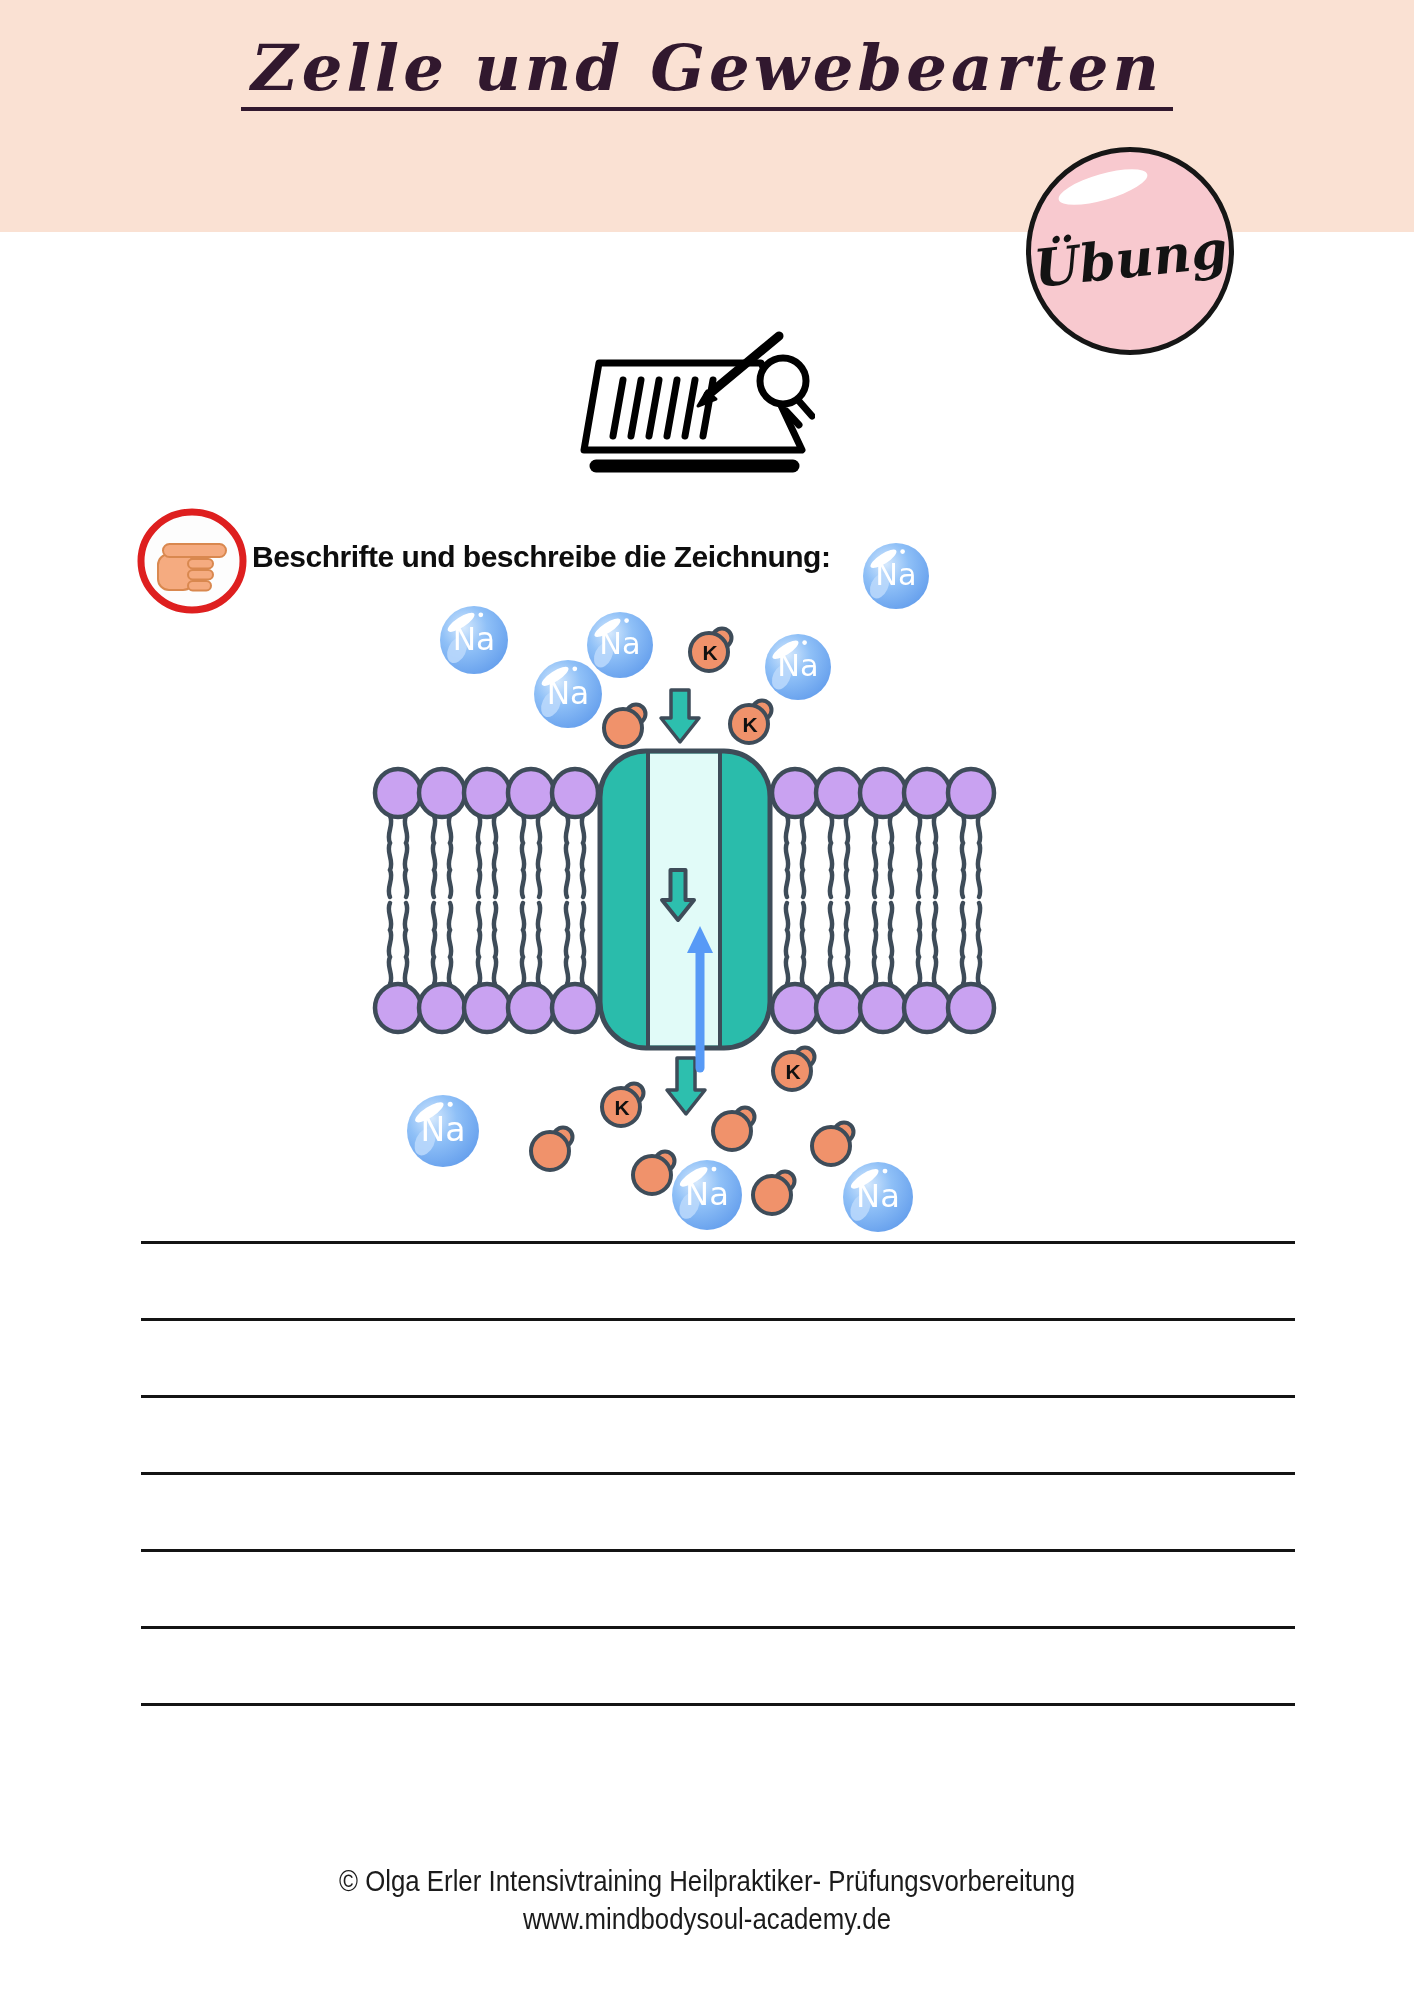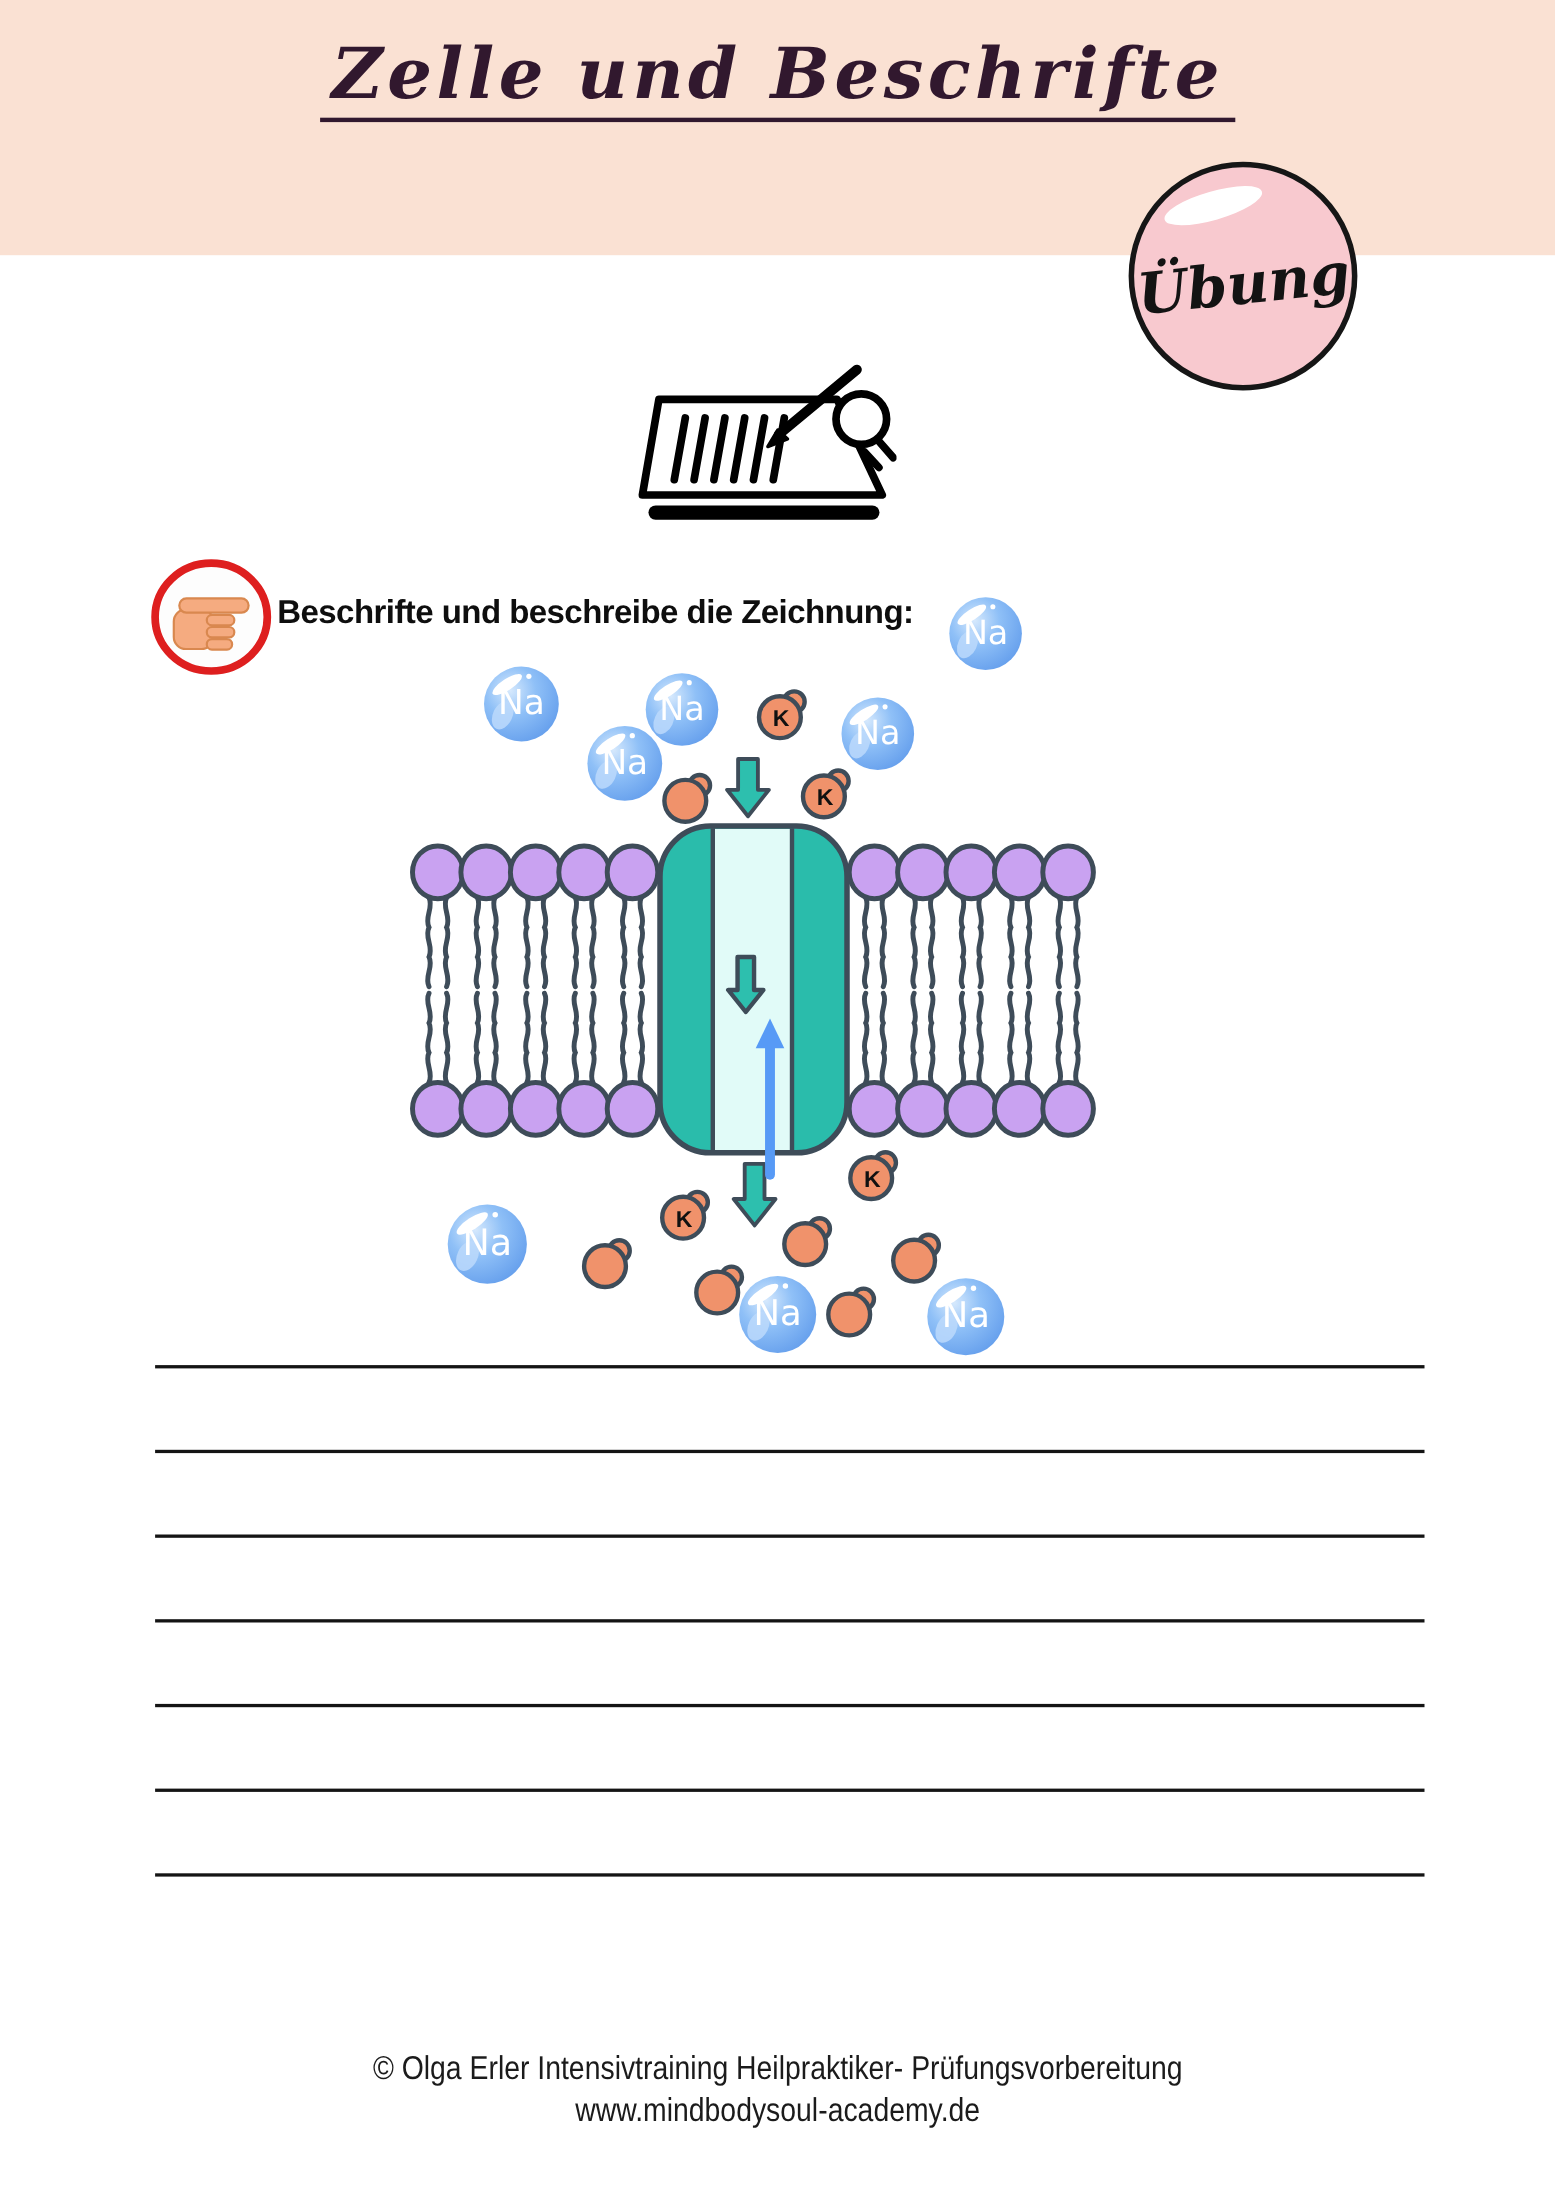--- a/index.html
+++ b/index.html
@@ -23,21 +23,21 @@
   .answer-line{position:absolute;left:141px;width:1154px;height:3px;}
   .footer{position:absolute;left:0;top:1862px;width:1414px;text-align:center;color:#1b1b1b;
          font-size:30px;line-height:38px;transform:scaleX(.86);}
 </style>
 </head>
 <body>
 
 <div class="page">
 
   <div class="banner" style="background: rgb(250, 225, 211);">
-    <span class="title script" style="color: rgb(49, 24, 46); border-color: rgb(49, 24, 46);">Zelle und Beschrifte</span>
+    <span class="title script" style="color: rgb(49, 24, 46); border-color: rgb(49, 24, 46);">Zelle und Gewebearten</span>
   </div>
 
   <div class="badge" style="background: rgb(248, 201, 207);">
     <span class="badge-gloss"></span>
     <span class="badge-label script">Übung</span>
   </div>
 
   <svg class="writing-icon" viewBox="0 0 250 160">
     <g stroke="#000000" stroke-width="7" fill="none" stroke-linecap="round" stroke-linejoin="round">
       <polygon points="34,45 196,45 237,132 19,132" fill="#ffffff"></polygon>

